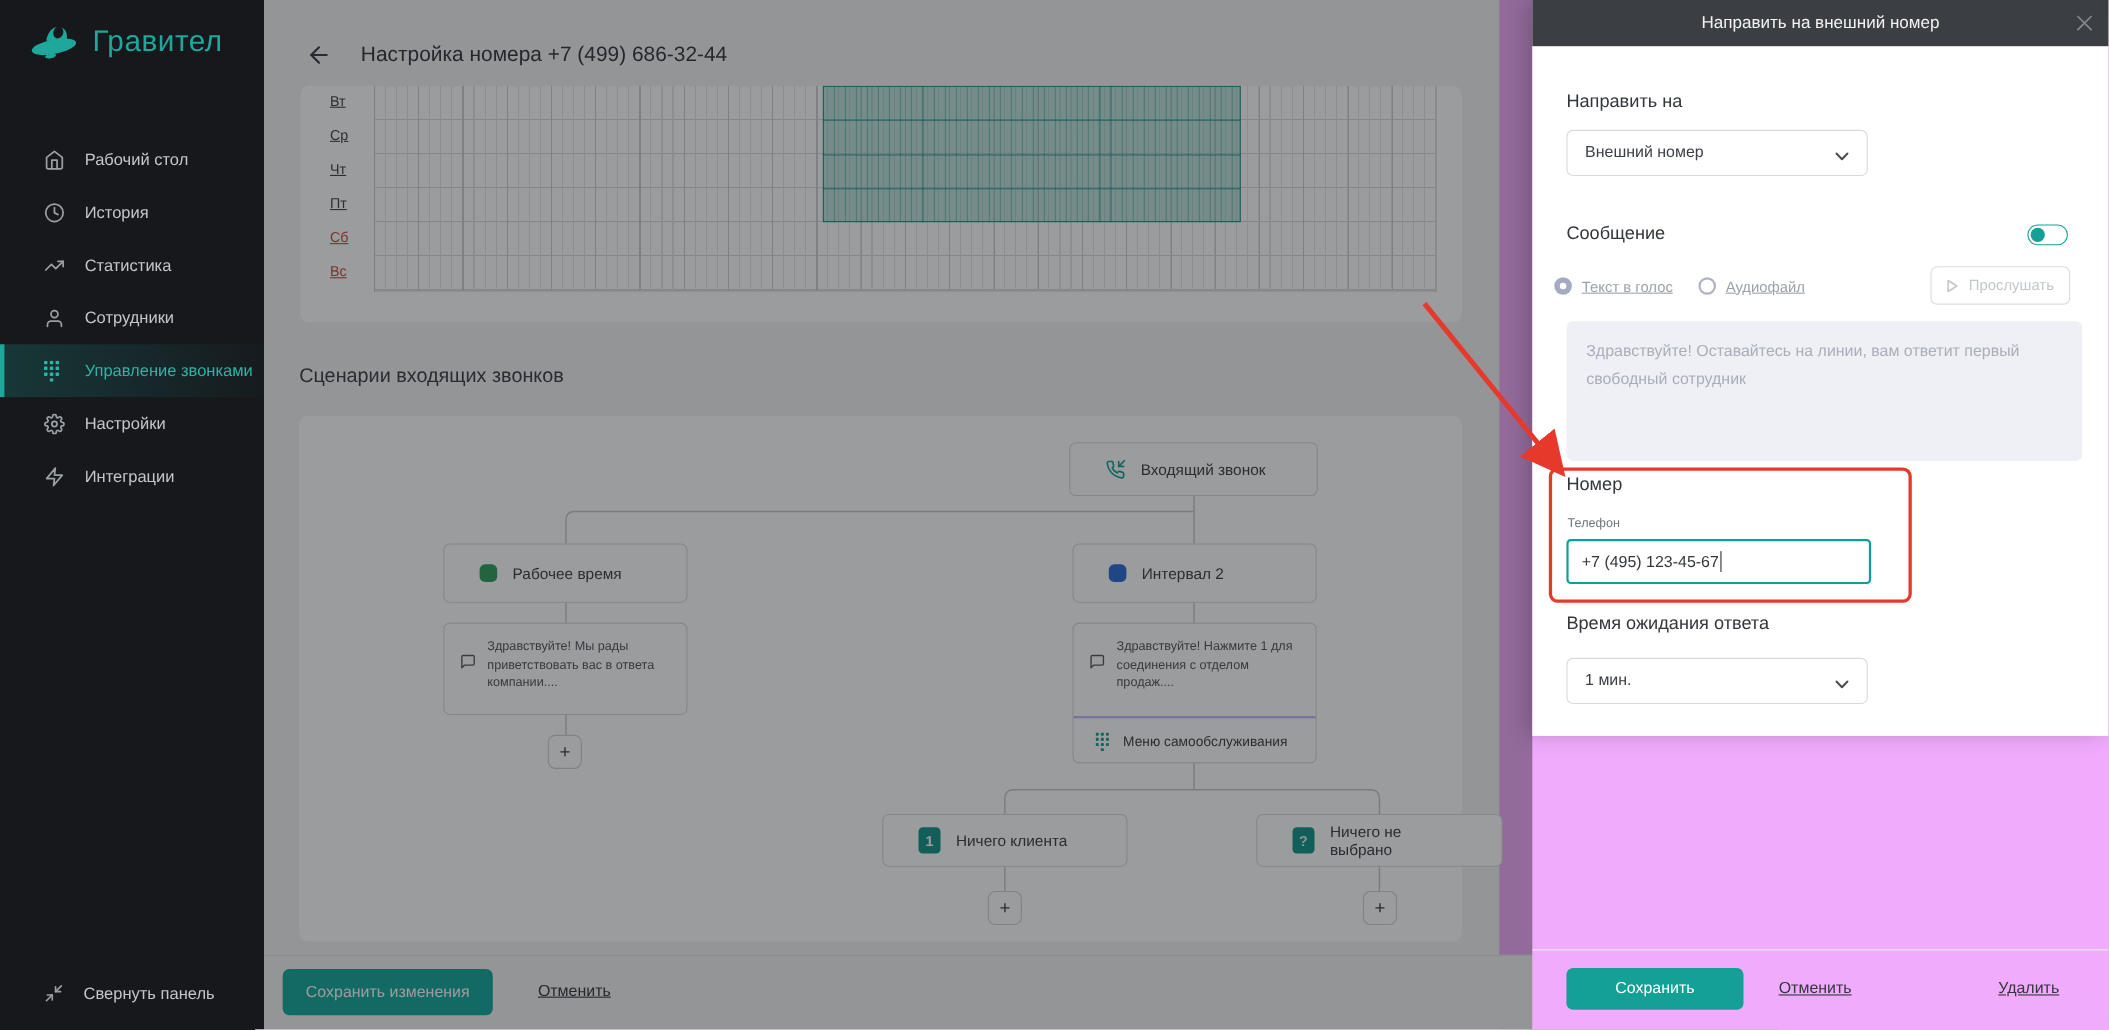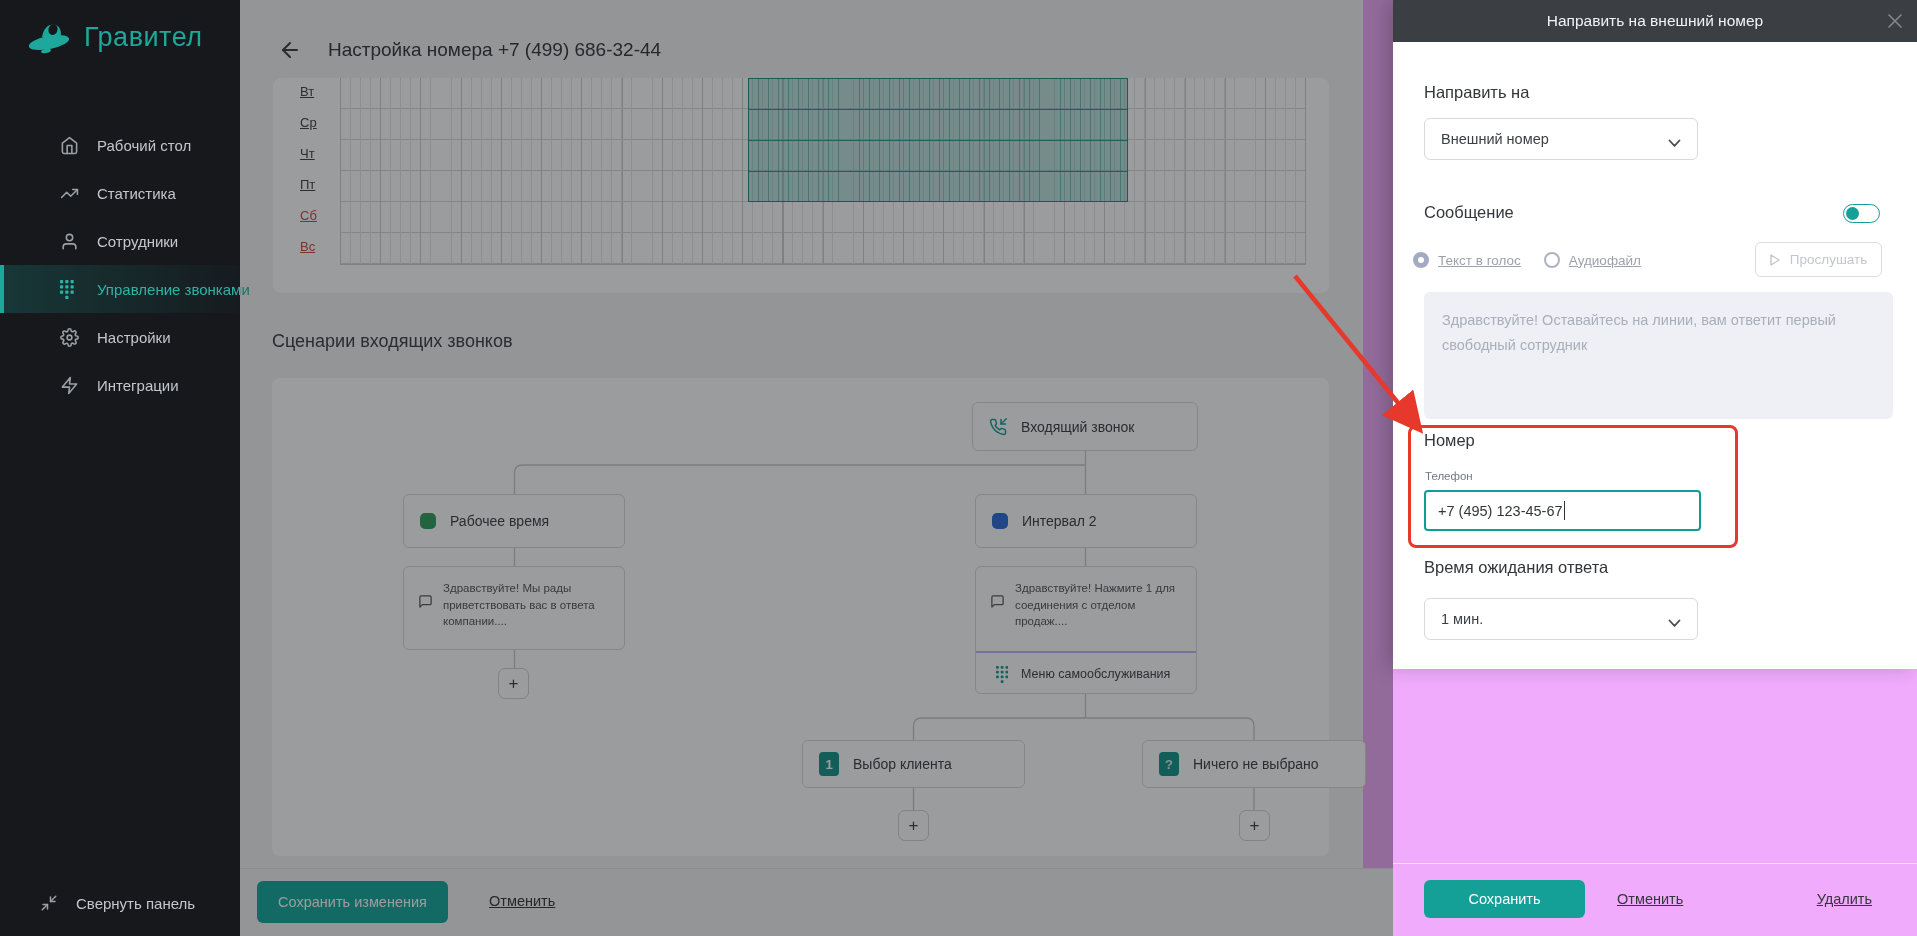--- a/index.html
+++ b/index.html
@@ -8,21 +8,21 @@
     font-family: "Liberation Sans", "DejaVu Sans", sans-serif;
     background:#ddd; overflow:hidden;
   }
   .stage { position:relative; width:1917px; height:936px; background:#f0abfc; overflow:hidden; }
 
   
   .sidebar { position:absolute; left:0; top:0; width:240px; height:936px; background:#16181c; z-index:30; }
   .logo { position:absolute; left:26px; top:16px; display:flex; align-items:center; gap:12px; }
   .logo-text { color:#1da89b; font-size:27px; font-weight:500; letter-spacing:.5px; }
   .nav { position:absolute; left:0; top:121px; width:240px; }
-  .nav-item { position:relative; height:48px; display:flex; align-items:center; gap:18px; padding-left:60px; cursor:pointer; }
+  .nav-item { position:relative; height:48px; display:flex; align-items:center; gap:18px; padding-left:40px; cursor:pointer; }
   .nav-item .ico { width:19px; height:19px; color:#9aa0a6; flex:0 0 auto; display:flex; }
   .nav-item .lbl { color:#c3c7cc; font-size:15px; white-space:nowrap; }
   .nav-item.active { background:linear-gradient(90deg, rgba(29,168,155,.22), rgba(29,168,155,.02)); }
   .nav-item.active::before { content:""; position:absolute; left:0; top:0; width:4px; height:48px; background:#1da89b; }
   .nav-item.active .lbl { color:#2db4a6; }
   .nav-item.active .ico { color:#2db4a6; }
   .collapse { position:absolute; left:0; top:886px; width:240px; height:34px; display:flex; align-items:center; gap:18px; padding-left:40px; cursor:pointer; }
   .collapse .ico { width:18px; height:18px; color:#9aa0a6; display:flex; }
   .collapse .lbl { color:#c3c7cc; font-size:15px; }
 
@@ -51,21 +51,21 @@
       repeating-linear-gradient(to bottom, rgba(0,0,0,0) 0, rgba(0,0,0,0) 30px, rgba(21,141,131,.85) 30px, rgba(21,141,131,.85) 31px),
       repeating-linear-gradient(to right, rgba(0,0,0,0) 0, rgba(0,0,0,0) 9.05px, rgba(21,141,131,.45) 9.05px, rgba(21,141,131,.45) 10.05px);
     border:1px solid rgba(18,134,124,.9);
   }
 
   .section-title { position:absolute; left:32px; top:331px; font-size:18px; color:#3b4046; }
 
   .flow-card { left:32px; top:378px; width:1057px; height:478px; }
   .flow-svg { position:absolute; left:0; top:0; }
   .node { position:absolute; background:#fff; border:1px solid #d8dade; border-radius:6px;
-          display:flex; align-items:center; gap:14px; padding:0 16px; font-size:14px; color:#3c4147; cursor:pointer; }
+          display:flex; align-items:center; gap:14px; padding:0 32px; font-size:14px; color:#3c4147; cursor:pointer; }
   .node .sq { width:16px; height:16px; border-radius:5px; flex:0 0 auto; }
   .msg-node { position:absolute; background:#fff; border:1px solid #d8dade; border-radius:6px; cursor:pointer; }
   .msg-top { display:flex; gap:10px; padding:13px 12px 11px 14px; }
   .msg-text { font-size:11.5px; line-height:1.45; color:#53585e; }
   .msg-ico { width:15px; height:15px; color:#565b62; flex:0 0 auto; margin-top:14px; }
   .menu-row { display:flex; align-items:center; gap:12px; border-top:2px solid #c4b5fd; height:44px; padding-left:20px; }
   .menu-row .lbl { font-size:12.5px; color:#3f444a; }
   .badge { width:20px; height:24px; border-radius:4px; background:#13968c; color:#fff;
            display:flex; align-items:center; justify-content:center; font-size:13px; font-weight:bold; flex:0 0 auto; }
   .badge.dim-txt { color:rgba(255,255,255,.85); }
@@ -143,20 +143,29 @@
           <svg viewBox="0 0 24 24" fill="none" stroke="currentColor" stroke-width="2" stroke-linecap="round" stroke-linejoin="round">
               <path d="M3 9l9-7 9 7v11a2 2 0 0 1-2 2H5a2 2 0 0 1-2-2z"></path>
               <polyline points="9 22 9 12 15 12 15 22"></polyline>
             </svg>
         </span>
         <span class="lbl">Рабочий стол</span>
       </div>
       <div class="nav-item">
         <span class="ico">
           <svg viewBox="0 0 24 24" fill="none" stroke="currentColor" stroke-width="2" stroke-linecap="round" stroke-linejoin="round">
+              <circle cx="12" cy="12" r="10"></circle>
+              <polyline points="12 6 12 12 16 14"></polyline>
+            </svg>
+        </span>
+        <span class="lbl">История</span>
+      </div>
+      <div class="nav-item">
+        <span class="ico">
+          <svg viewBox="0 0 24 24" fill="none" stroke="currentColor" stroke-width="2" stroke-linecap="round" stroke-linejoin="round">
               <polyline points="22 7 13.5 15.5 8.5 10.5 2 17"></polyline>
               <polyline points="16 7 22 7 22 13"></polyline>
             </svg>
         </span>
         <span class="lbl">Статистика</span>
       </div>
       <div class="nav-item">
         <span class="ico">
           <svg viewBox="0 0 24 24" fill="none" stroke="currentColor" stroke-width="2" stroke-linecap="round" stroke-linejoin="round">
               <path d="M20 21v-2a4 4 0 0 0-4-4H8a4 4 0 0 0-4 4v2"></path>
@@ -316,21 +325,21 @@
               <rect x="5" y="15" width="3" height="3" rx="0.8"></rect>
                 </g>
               </svg>
           </span>
           <span class="lbl">Меню самообслуживания</span>
         </div>
       </div>
 
       <div class="node" style="left:530px; top:362px; width:223px; height:48px;">
         <span class="badge">1</span>
-        <span>Выбор клиента</span>
+        <span>Ничего клиента</span>
       </div>
 
       <div class="node" style="left:870px; top:362px; width:224px; height:48px;">
         <span class="badge dim-txt">?</span>
         <span>Ничего не выбрано</span>
       </div>
 
       <div class="plus-btn" style="left:626px; top:432px;">
           <span>+</span>
         </div>

